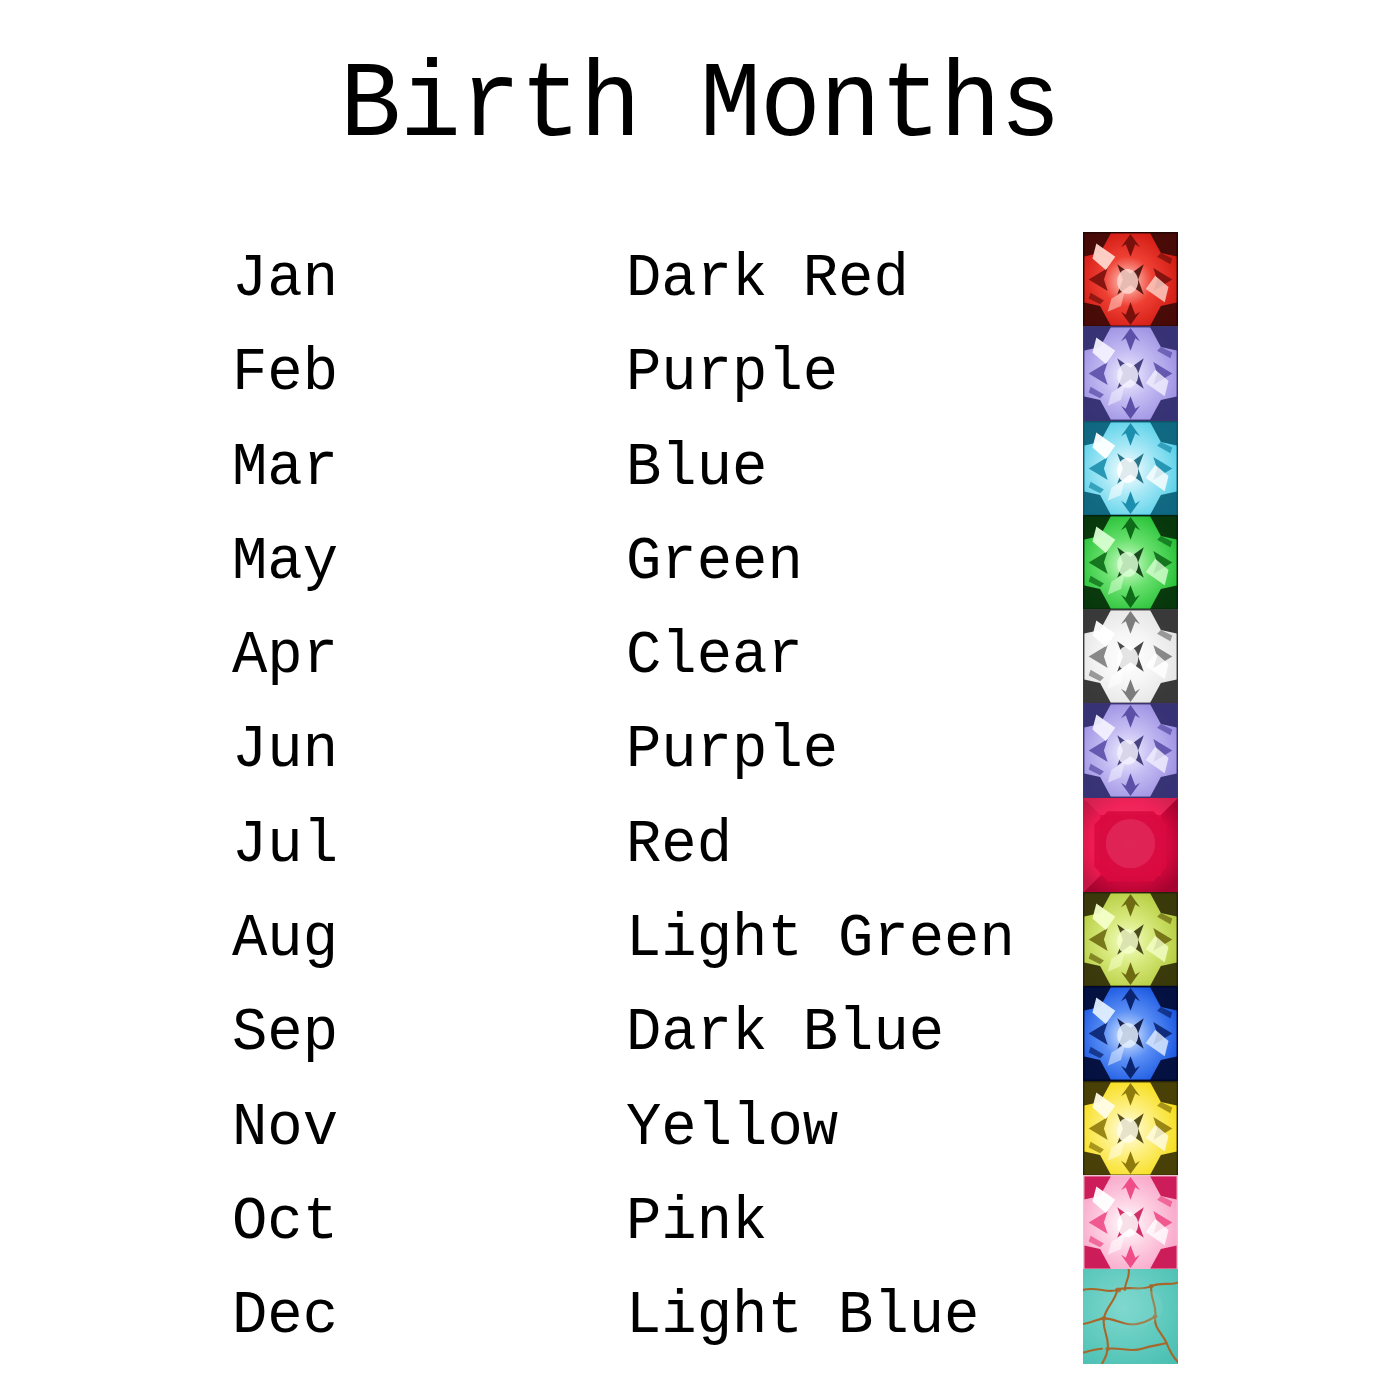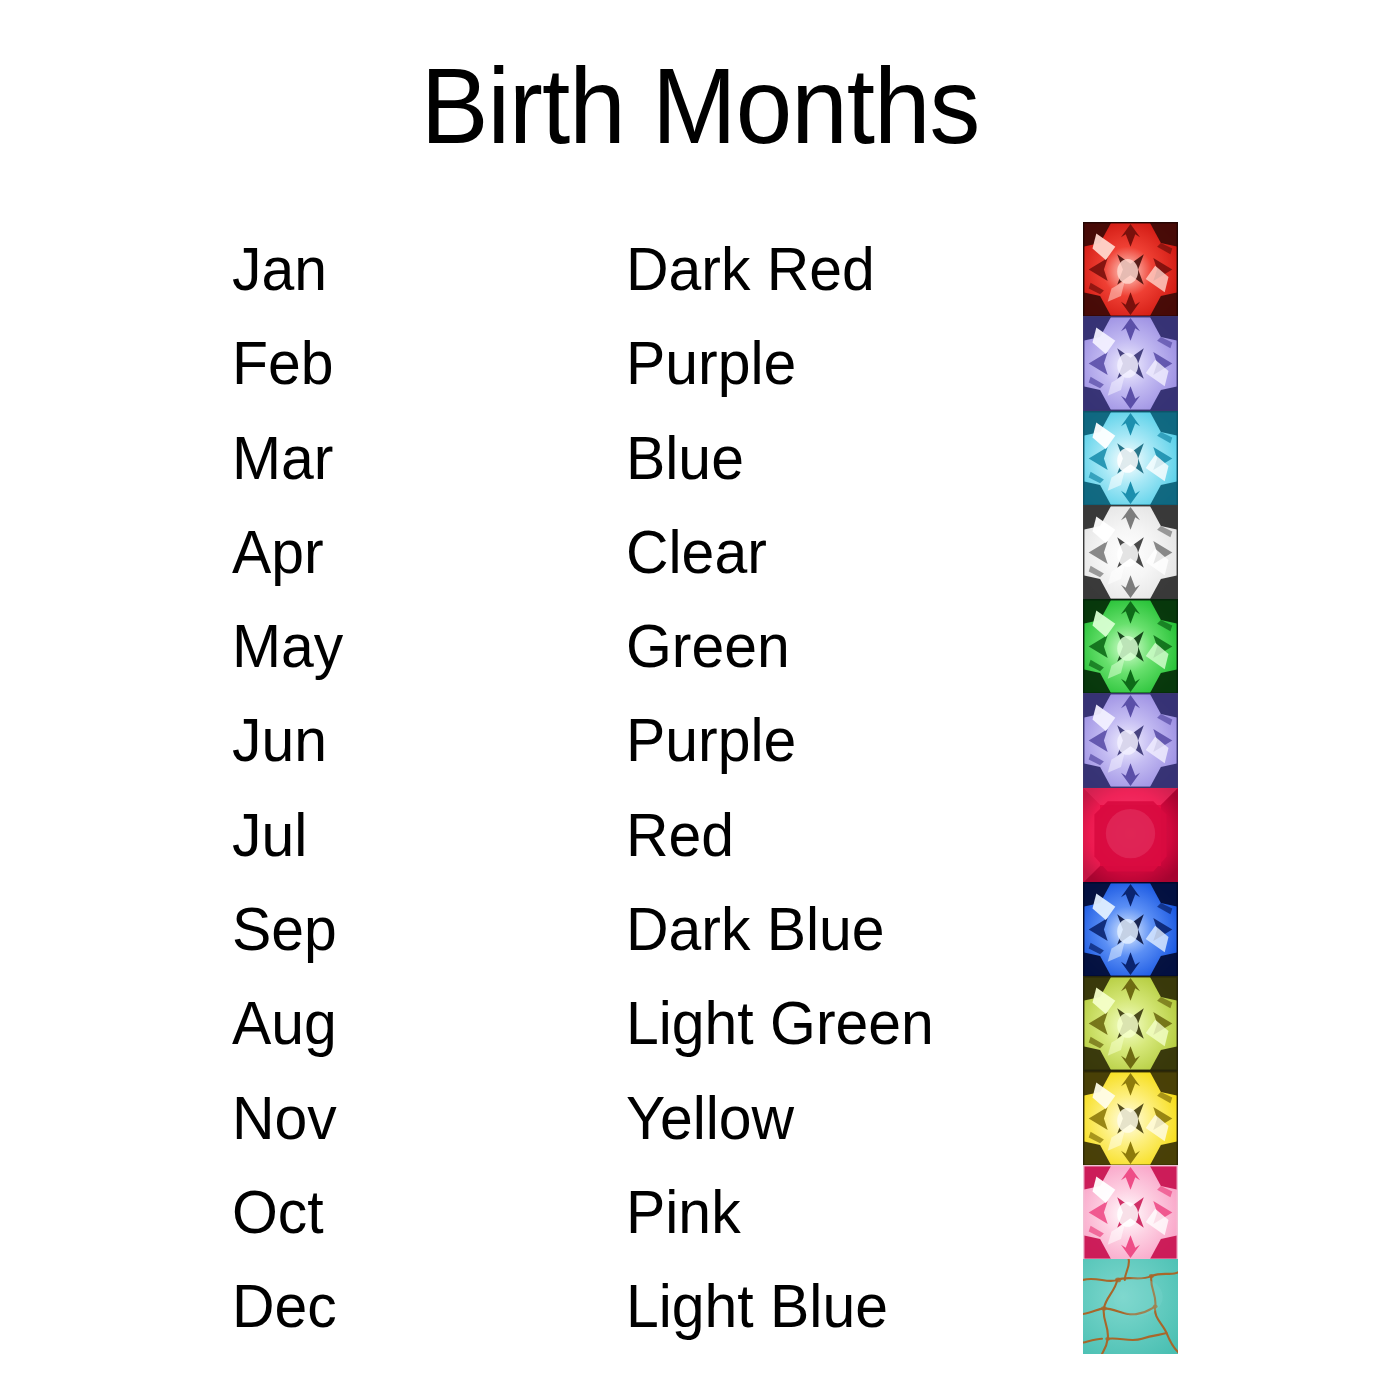--- a/index.html
+++ b/index.html
@@ -15,20 +15,21 @@
     color: #000000;
     overflow: hidden;
     position: relative;
   }
 
   #page {
     position: relative;
     width: 1400px;
     height: 1400px;
     background: #ffffff;
+    font-family: Liberation Mono, monospace;
   }
 
   
   #title {
     position: absolute;
     left: 0;
     top: 52px;
     width: 1400px;
     text-align: center;
     font-size: 108px;
@@ -37,21 +38,21 @@
     letter-spacing: -1px;
     transform: scaleX(0.94);
     transform-origin: 50% 50%;
     white-space: nowrap;
   }
 
   
   #birth-table {
     position: absolute;
     left: 0;
-    top: 222px;
+    top: 232px;
     width: 1400px;
   }
   .row {
     position: relative;
     height: 94.3px;
   }
   .cell-month,
   .cell-color {
     position: absolute;
     top: 0;
@@ -198,20 +199,58 @@
     <polygon points="30,70 44,62 40,78 26,84" fill="#ffffff" opacity=".55"></polygon>
     <ellipse cx="47" cy="52" rx="11" ry="13" fill="#ffffff" opacity=".85"></ellipse>
 
     <polygon points="8,64 22,72 18,76 6,70" fill="#1c8fae" opacity=".75"></polygon>
     <polygon points="92,34 78,26 82,22 94,28" fill="#1c8fae" opacity=".75"></polygon>
     <rect x="0" y="0" width="100" height="100" fill="none" stroke="#0d5468" stroke-width="3"></rect>
   </svg>
         </div>
       </div>
       <div class="row">
+        <div class="cell-month">May</div>
+        <div class="cell-color">Green</div>
+        <div class="cell-gem">
+  <svg class="gem" viewBox="0 0 100 100" preserveAspectRatio="none">
+    <defs>
+      <radialGradient id="g_gr" cx="47%" cy="52%" r="58%">
+        <stop offset="0%" stop-color="#d8ffd2"></stop>
+        <stop offset="45%" stop-color="#68e06d"></stop>
+        <stop offset="100%" stop-color="#22bf33"></stop>
+      </radialGradient>
+    </defs>
+    <rect x="0" y="0" width="100" height="100" fill="url(#g_gr)"></rect>
+
+    <polygon points="0,0 30,0 18,22 0,26" fill="#052d09" opacity=".92"></polygon>
+    <polygon points="100,0 70,0 82,22 100,26" fill="#052d09" opacity=".92"></polygon>
+    <polygon points="0,100 30,100 18,78 0,74" fill="#052d09" opacity=".92"></polygon>
+    <polygon points="100,100 70,100 82,78 100,74" fill="#052d09" opacity=".92"></polygon>
+
+    <polygon points="50,2 60,16 55,13 50,26 45,13 40,16" fill="#0e6b18"></polygon>
+    <polygon points="50,98 60,84 55,87 50,74 45,87 40,84" fill="#0e6b18"></polygon>
+
+    <polygon points="6,50 26,38 22,50 26,62" fill="#0e6b18" opacity=".9"></polygon>
+    <polygon points="94,50 74,38 78,50 74,62" fill="#0e6b18" opacity=".9"></polygon>
+
+    <polygon points="36,34 50,44 64,34 58,50 64,66 50,56 36,66 42,50" fill="#052d09" opacity=".85"></polygon>
+
+    <polygon points="14,12 34,26 24,40 10,28" fill="#d8ffd2" opacity=".95"></polygon>
+    <polygon points="86,74 66,60 76,46 90,58" fill="#d8ffd2" opacity=".8"></polygon>
+    <polygon points="30,70 44,62 40,78 26,84" fill="#d8ffd2" opacity=".55"></polygon>
+    <ellipse cx="47" cy="52" rx="11" ry="13" fill="#d8ffd2" opacity=".85"></ellipse>
+
+    <polygon points="8,64 22,72 18,76 6,70" fill="#0e6b18" opacity=".75"></polygon>
+    <polygon points="92,34 78,26 82,22 94,28" fill="#0e6b18" opacity=".75"></polygon>
+    <rect x="0" y="0" width="100" height="100" fill="none" stroke="#04250a" stroke-width="3"></rect>
+  </svg>
+        </div>
+      </div>
+      <div class="row">
         <div class="cell-month">Apr</div>
         <div class="cell-color">Clear</div>
         <div class="cell-gem">
   <svg class="gem" viewBox="0 0 100 100" preserveAspectRatio="none">
     <defs>
       <radialGradient id="g_cl" cx="47%" cy="52%" r="58%">
         <stop offset="0%" stop-color="#ffffff"></stop>
         <stop offset="45%" stop-color="#f6f6f6"></stop>
         <stop offset="100%" stop-color="#e4e4e4"></stop>
       </radialGradient>
@@ -236,58 +275,20 @@
     <polygon points="30,70 44,62 40,78 26,84" fill="#ffffff" opacity=".55"></polygon>
     <ellipse cx="47" cy="52" rx="11" ry="13" fill="#ffffff" opacity=".85"></ellipse>
 
     <polygon points="8,64 22,72 18,76 6,70" fill="#7c7c7c" opacity=".75"></polygon>
     <polygon points="92,34 78,26 82,22 94,28" fill="#7c7c7c" opacity=".75"></polygon>
     <rect x="0" y="0" width="100" height="100" fill="none" stroke="#3a3a3a" stroke-width="3"></rect>
   </svg>
         </div>
       </div>
       <div class="row">
-        <div class="cell-month">May</div>
-        <div class="cell-color">Green</div>
-        <div class="cell-gem">
-  <svg class="gem" viewBox="0 0 100 100" preserveAspectRatio="none">
-    <defs>
-      <radialGradient id="g_gr" cx="47%" cy="52%" r="58%">
-        <stop offset="0%" stop-color="#d8ffd2"></stop>
-        <stop offset="45%" stop-color="#68e06d"></stop>
-        <stop offset="100%" stop-color="#22bf33"></stop>
-      </radialGradient>
-    </defs>
-    <rect x="0" y="0" width="100" height="100" fill="url(#g_gr)"></rect>
-
-    <polygon points="0,0 30,0 18,22 0,26" fill="#052d09" opacity=".92"></polygon>
-    <polygon points="100,0 70,0 82,22 100,26" fill="#052d09" opacity=".92"></polygon>
-    <polygon points="0,100 30,100 18,78 0,74" fill="#052d09" opacity=".92"></polygon>
-    <polygon points="100,100 70,100 82,78 100,74" fill="#052d09" opacity=".92"></polygon>
-
-    <polygon points="50,2 60,16 55,13 50,26 45,13 40,16" fill="#0e6b18"></polygon>
-    <polygon points="50,98 60,84 55,87 50,74 45,87 40,84" fill="#0e6b18"></polygon>
-
-    <polygon points="6,50 26,38 22,50 26,62" fill="#0e6b18" opacity=".9"></polygon>
-    <polygon points="94,50 74,38 78,50 74,62" fill="#0e6b18" opacity=".9"></polygon>
-
-    <polygon points="36,34 50,44 64,34 58,50 64,66 50,56 36,66 42,50" fill="#052d09" opacity=".85"></polygon>
-
-    <polygon points="14,12 34,26 24,40 10,28" fill="#d8ffd2" opacity=".95"></polygon>
-    <polygon points="86,74 66,60 76,46 90,58" fill="#d8ffd2" opacity=".8"></polygon>
-    <polygon points="30,70 44,62 40,78 26,84" fill="#d8ffd2" opacity=".55"></polygon>
-    <ellipse cx="47" cy="52" rx="11" ry="13" fill="#d8ffd2" opacity=".85"></ellipse>
-
-    <polygon points="8,64 22,72 18,76 6,70" fill="#0e6b18" opacity=".75"></polygon>
-    <polygon points="92,34 78,26 82,22 94,28" fill="#0e6b18" opacity=".75"></polygon>
-    <rect x="0" y="0" width="100" height="100" fill="none" stroke="#04250a" stroke-width="3"></rect>
-  </svg>
-        </div>
-      </div>
-      <div class="row">
         <div class="cell-month">Jun</div>
         <div class="cell-color">Purple</div>
         <div class="cell-gem">
   <svg class="gem" viewBox="0 0 100 100" preserveAspectRatio="none">
     <defs>
       <radialGradient id="g_pu" cx="47%" cy="52%" r="58%">
         <stop offset="0%" stop-color="#f2f0ff"></stop>
         <stop offset="45%" stop-color="#c3bbf2"></stop>
         <stop offset="100%" stop-color="#9b8ee2"></stop>
       </radialGradient>
@@ -337,20 +338,58 @@
     <polygon points="0,0 18,18 18,82 0,100" fill="#f8386b" opacity=".35"></polygon>
     <polygon points="100,0 82,18 82,82 100,100" fill="#a60430" opacity=".35"></polygon>
     <polygon points="0,100 18,82 82,82 100,100" fill="#a60430" opacity=".45"></polygon>
 
     <polygon points="26,14 74,14 88,28 88,72 74,88 26,88 12,72 12,28" fill="#d80a3f" opacity=".9"></polygon>
     <ellipse cx="50" cy="48" rx="26" ry="26" fill="#ffd0de" opacity=".12"></ellipse>
   </svg>
         </div>
       </div>
       <div class="row">
+        <div class="cell-month">Aug</div>
+        <div class="cell-color">Light Green</div>
+        <div class="cell-gem">
+  <svg class="gem" viewBox="0 0 100 100" preserveAspectRatio="none">
+    <defs>
+      <radialGradient id="g_lg" cx="47%" cy="52%" r="58%">
+        <stop offset="0%" stop-color="#f4ffc9"></stop>
+        <stop offset="45%" stop-color="#d6e87a"></stop>
+        <stop offset="100%" stop-color="#b3cb3c"></stop>
+      </radialGradient>
+    </defs>
+    <rect x="0" y="0" width="100" height="100" fill="url(#g_lg)"></rect>
+
+    <polygon points="0,0 30,0 18,22 0,26" fill="#2f2d06" opacity=".92"></polygon>
+    <polygon points="100,0 70,0 82,22 100,26" fill="#2f2d06" opacity=".92"></polygon>
+    <polygon points="0,100 30,100 18,78 0,74" fill="#2f2d06" opacity=".92"></polygon>
+    <polygon points="100,100 70,100 82,78 100,74" fill="#2f2d06" opacity=".92"></polygon>
+
+    <polygon points="50,2 60,16 55,13 50,26 45,13 40,16" fill="#6e6b12"></polygon>
+    <polygon points="50,98 60,84 55,87 50,74 45,87 40,84" fill="#6e6b12"></polygon>
+
+    <polygon points="6,50 26,38 22,50 26,62" fill="#6e6b12" opacity=".9"></polygon>
+    <polygon points="94,50 74,38 78,50 74,62" fill="#6e6b12" opacity=".9"></polygon>
+
+    <polygon points="36,34 50,44 64,34 58,50 64,66 50,56 36,66 42,50" fill="#2f2d06" opacity=".85"></polygon>
+
+    <polygon points="14,12 34,26 24,40 10,28" fill="#f4ffc9" opacity=".95"></polygon>
+    <polygon points="86,74 66,60 76,46 90,58" fill="#f4ffc9" opacity=".8"></polygon>
+    <polygon points="30,70 44,62 40,78 26,84" fill="#f4ffc9" opacity=".55"></polygon>
+    <ellipse cx="47" cy="52" rx="11" ry="13" fill="#f4ffc9" opacity=".85"></ellipse>
+
+    <polygon points="8,64 22,72 18,76 6,70" fill="#6e6b12" opacity=".75"></polygon>
+    <polygon points="92,34 78,26 82,22 94,28" fill="#6e6b12" opacity=".75"></polygon>
+    <rect x="0" y="0" width="100" height="100" fill="none" stroke="#26250a" stroke-width="3"></rect>
+  </svg>
+        </div>
+      </div>
+      <div class="row">
         <div class="cell-month">Sep</div>
         <div class="cell-color">Dark Blue</div>
         <div class="cell-gem">
   <svg class="gem" viewBox="0 0 100 100" preserveAspectRatio="none">
     <defs>
       <radialGradient id="g_db" cx="47%" cy="52%" r="58%">
         <stop offset="0%" stop-color="#e2efff"></stop>
         <stop offset="45%" stop-color="#5b8ff5"></stop>
         <stop offset="100%" stop-color="#1453e0"></stop>
       </radialGradient>
@@ -371,58 +410,20 @@
     <polygon points="36,34 50,44 64,34 58,50 64,66 50,56 36,66 42,50" fill="#020b33" opacity=".85"></polygon>
 
     <polygon points="14,12 34,26 24,40 10,28" fill="#e2efff" opacity=".95"></polygon>
     <polygon points="86,74 66,60 76,46 90,58" fill="#e2efff" opacity=".8"></polygon>
     <polygon points="30,70 44,62 40,78 26,84" fill="#e2efff" opacity=".55"></polygon>
     <ellipse cx="47" cy="52" rx="11" ry="13" fill="#e2efff" opacity=".85"></ellipse>
 
     <polygon points="8,64 22,72 18,76 6,70" fill="#0a2470" opacity=".75"></polygon>
     <polygon points="92,34 78,26 82,22 94,28" fill="#0a2470" opacity=".75"></polygon>
     <rect x="0" y="0" width="100" height="100" fill="none" stroke="#02082a" stroke-width="3"></rect>
-  </svg>
-        </div>
-      </div>
-      <div class="row">
-        <div class="cell-month">Aug</div>
-        <div class="cell-color">Light Green</div>
-        <div class="cell-gem">
-  <svg class="gem" viewBox="0 0 100 100" preserveAspectRatio="none">
-    <defs>
-      <radialGradient id="g_lg" cx="47%" cy="52%" r="58%">
-        <stop offset="0%" stop-color="#f4ffc9"></stop>
-        <stop offset="45%" stop-color="#d6e87a"></stop>
-        <stop offset="100%" stop-color="#b3cb3c"></stop>
-      </radialGradient>
-    </defs>
-    <rect x="0" y="0" width="100" height="100" fill="url(#g_lg)"></rect>
-
-    <polygon points="0,0 30,0 18,22 0,26" fill="#2f2d06" opacity=".92"></polygon>
-    <polygon points="100,0 70,0 82,22 100,26" fill="#2f2d06" opacity=".92"></polygon>
-    <polygon points="0,100 30,100 18,78 0,74" fill="#2f2d06" opacity=".92"></polygon>
-    <polygon points="100,100 70,100 82,78 100,74" fill="#2f2d06" opacity=".92"></polygon>
-
-    <polygon points="50,2 60,16 55,13 50,26 45,13 40,16" fill="#6e6b12"></polygon>
-    <polygon points="50,98 60,84 55,87 50,74 45,87 40,84" fill="#6e6b12"></polygon>
-
-    <polygon points="6,50 26,38 22,50 26,62" fill="#6e6b12" opacity=".9"></polygon>
-    <polygon points="94,50 74,38 78,50 74,62" fill="#6e6b12" opacity=".9"></polygon>
-
-    <polygon points="36,34 50,44 64,34 58,50 64,66 50,56 36,66 42,50" fill="#2f2d06" opacity=".85"></polygon>
-
-    <polygon points="14,12 34,26 24,40 10,28" fill="#f4ffc9" opacity=".95"></polygon>
-    <polygon points="86,74 66,60 76,46 90,58" fill="#f4ffc9" opacity=".8"></polygon>
-    <polygon points="30,70 44,62 40,78 26,84" fill="#f4ffc9" opacity=".55"></polygon>
-    <ellipse cx="47" cy="52" rx="11" ry="13" fill="#f4ffc9" opacity=".85"></ellipse>
-
-    <polygon points="8,64 22,72 18,76 6,70" fill="#6e6b12" opacity=".75"></polygon>
-    <polygon points="92,34 78,26 82,22 94,28" fill="#6e6b12" opacity=".75"></polygon>
-    <rect x="0" y="0" width="100" height="100" fill="none" stroke="#26250a" stroke-width="3"></rect>
   </svg>
         </div>
       </div>
       <div class="row">
         <div class="cell-month">Nov</div>
         <div class="cell-color">Yellow</div>
         <div class="cell-gem">
   <svg class="gem" viewBox="0 0 100 100" preserveAspectRatio="none">
     <defs>
       <radialGradient id="g_ye" cx="47%" cy="52%" r="58%">

